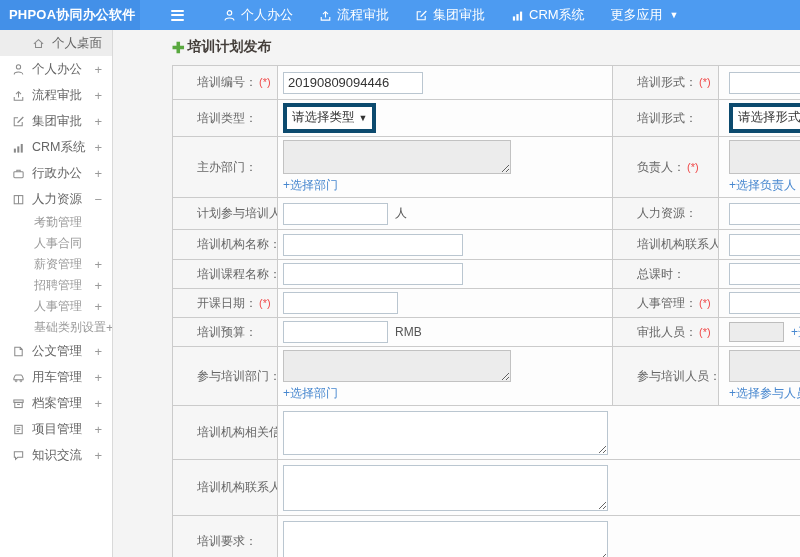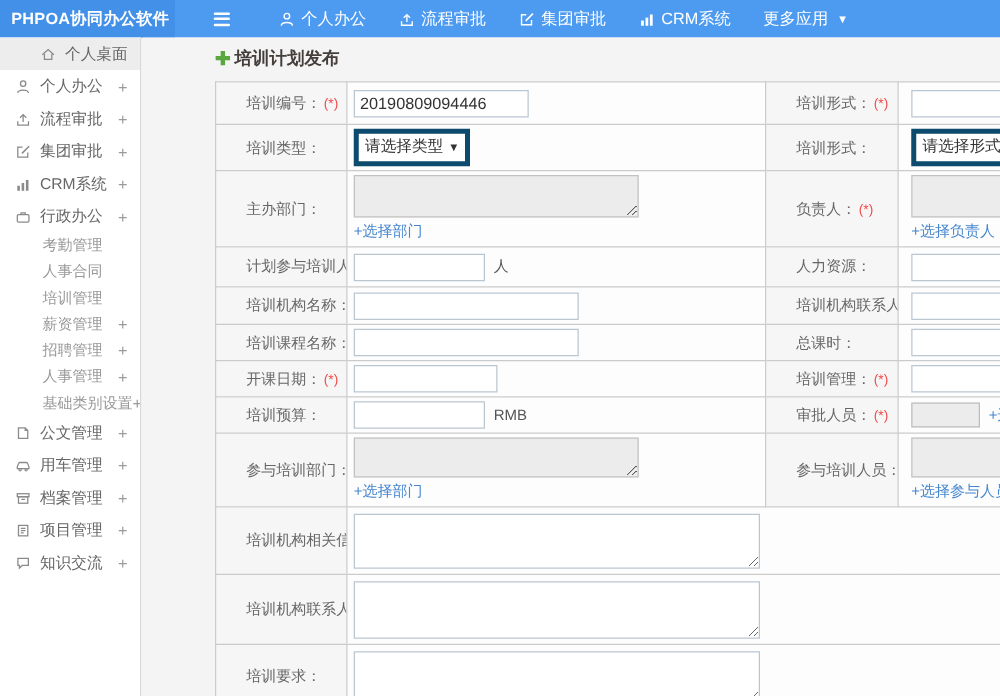--- a/index.html
+++ b/index.html
@@ -148,28 +148,33 @@
     <span class="exp">+</span>
   </div>
   <div class="side-item">
     <svg width="13" height="13" viewBox="0 0 14 14">
         <rect x="2" y="5" width="10" height="6.6" rx="1" fill="none" stroke="#8a8a8a" stroke-width="1.1"></rect>
         <path d="M5.2 5 V3.6 H8.8 V5" fill="none" stroke="#8a8a8a" stroke-width="1.1"></path>
       </svg>
     <span>行政办公</span>
     <span class="exp">+</span>
   </div>
+  <div class="side-item">
+    <svg width="13" height="13" viewBox="0 0 14 14">
+        <rect x="2.4" y="2.8" width="9.2" height="8.8" fill="none" stroke="#8a8a8a" stroke-width="1.1"></rect>
+        <path d="M7 2.8 V11.6" stroke="#8a8a8a" stroke-width="1.1"></path>
+      </svg>
+    <span>人力资源</span>
+    <span class="exp">−</span>
+  </div>
   <div class="side-sub">
     <span>考勤管理</span>
   </div>
   <div class="side-sub">
     <span>人事合同</span>
-  </div>
-  <div class="side-sub">
-    <span>培训管理</span>
   </div>
   <div class="side-sub">
     <span>薪资管理</span>
     <span class="exp">+</span>
   </div>
   <div class="side-sub">
     <span>招聘管理</span>
     <span class="exp">+</span>
   </div>
   <div class="side-sub">
@@ -287,21 +292,21 @@
     <tr class="h28">
       <td class="lbl"><span>培训课程名称：</span></td>
       <td class="fld"><input class="txt" style="width: 180px;"></td>
       <td class="lbl"><span>总课时：</span></td>
       <td class="fld fld2"><input class="txt" style="width: 140px;"></td>
     </tr>
 
     <tr class="h27">
       <td class="lbl"><span>开课日期：</span><span class="req">(*)</span></td>
       <td class="fld"><input class="txt" style="width: 115px;"></td>
-      <td class="lbl"><span>培训管理：</span><span class="req">(*)</span></td>
+      <td class="lbl"><span>人事管理：</span><span class="req">(*)</span></td>
       <td class="fld fld2"><input class="txt" style="width: 140px;"></td>
     </tr>
 
     <tr class="h28">
       <td class="lbl"><span>培训预算：</span></td>
       <td class="fld">
             <span class="inline-row">
               <input class="txt" style="width: 105px;">
               <span class="suffix">RMB</span>
             </span>

